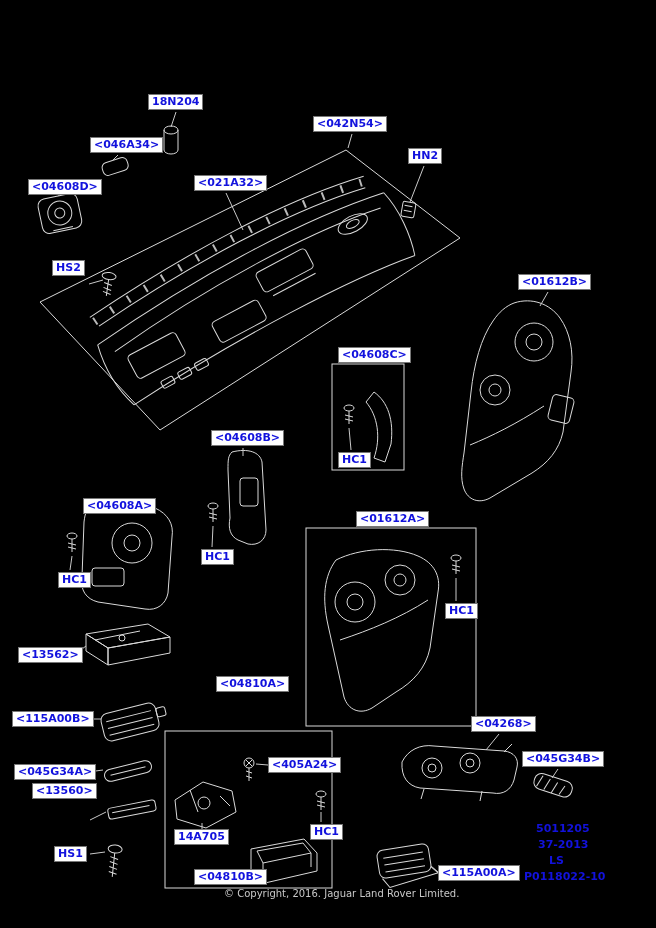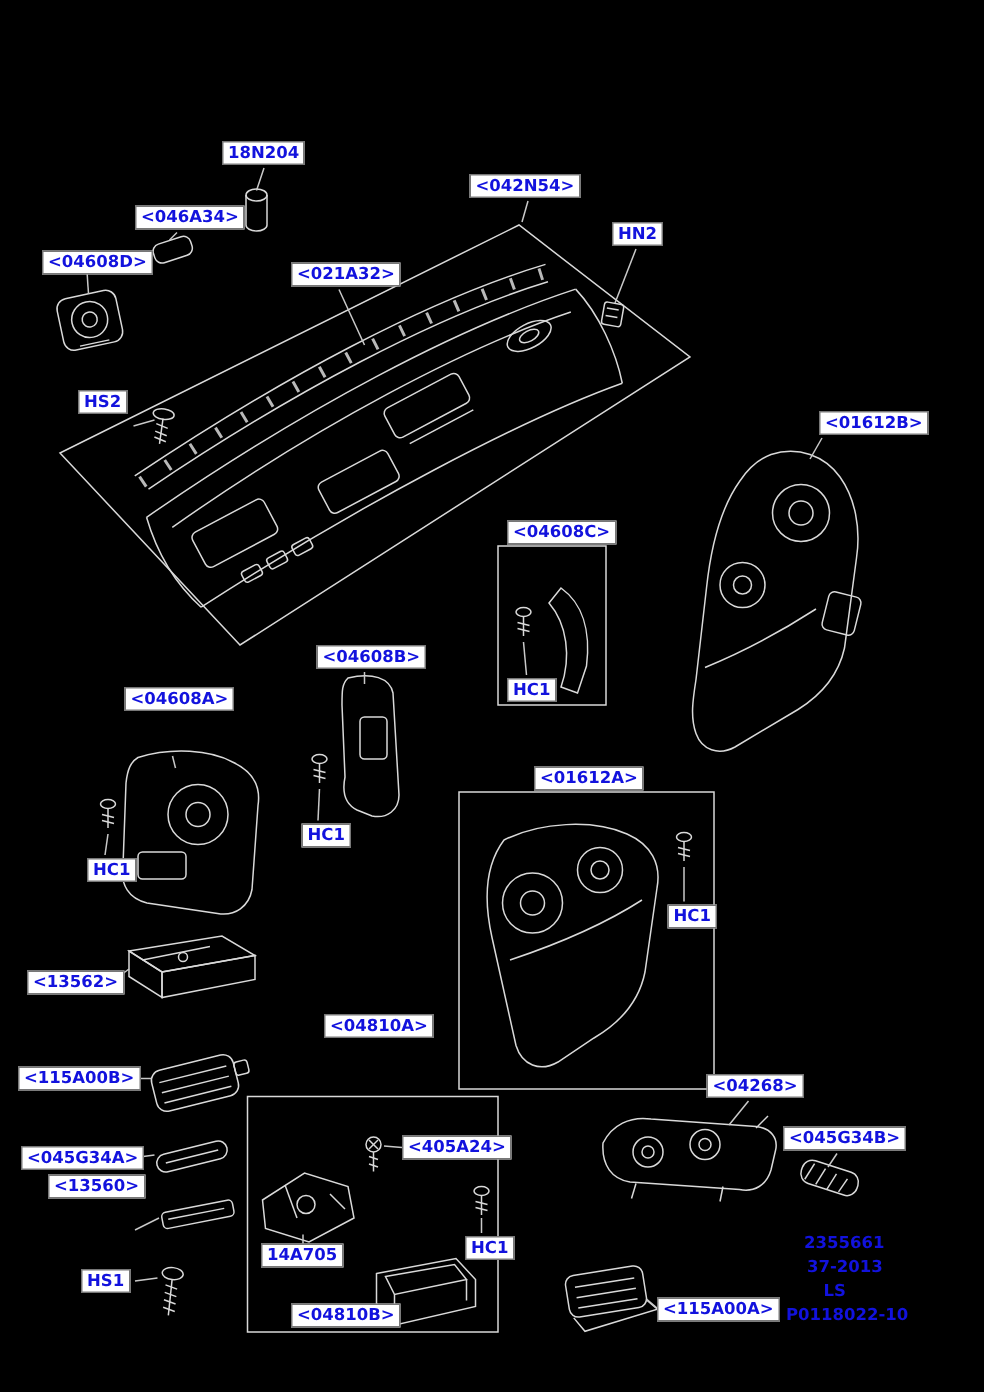--- a/index.html
+++ b/index.html
@@ -240,47 +240,48 @@
       <line class="leader" x1="321" y1="822" x2="321" y2="812"></line>
       <line class="leader" x1="499" y1="734" x2="486" y2="750"></line>
       <line class="leader" x1="558" y1="769" x2="552" y2="778"></line>
       <line class="leader" x1="438" y1="872" x2="431" y2="866"></line>
       <line class="leader" x1="258" y1="876" x2="263" y2="871"></line>
     </g>
   </svg>
 
   <div class="plabel" style="left:148px;top:94px">18N204</div>
   <div class="plabel" style="left:90px;top:137px">&lt;046A34&gt;</div>
-  <div class="plabel" style="left:28px;top:167px">&lt;04608D&gt;</div>
+  <div class="plabel" style="left:28px;top:179px">&lt;04608D&gt;</div>
   <div class="plabel" style="left:313px;top:116px">&lt;042N54&gt;</div>
   <div class="plabel" style="left:408px;top:148px">HN2</div>
   <div class="plabel" style="left:194px;top:175px">&lt;021A32&gt;</div>
   <div class="plabel" style="left:52px;top:260px">HS2</div>
-  <div class="plabel" style="left:546px;top:274px">&lt;01612B&gt;</div>
+  <div class="plabel" style="left:518px;top:274px">&lt;01612B&gt;</div>
   <div class="plabel" style="left:338px;top:347px">&lt;04608C&gt;</div>
   <div class="plabel" style="left:338px;top:452px">HC1</div>
   <div class="plabel" style="left:211px;top:430px">&lt;04608B&gt;</div>
   <div class="plabel" style="left:201px;top:549px">HC1</div>
-  <div class="plabel" style="left:83px;top:458px">&lt;04608A&gt;</div>
+  <div class="plabel" style="left:83px;top:498px">&lt;04608A&gt;</div>
   <div class="plabel" style="left:58px;top:572px">HC1</div>
   <div class="plabel" style="left:356px;top:511px">&lt;01612A&gt;</div>
   <div class="plabel" style="left:445px;top:603px">HC1</div>
   <div class="plabel" style="left:18px;top:647px">&lt;13562&gt;</div>
   <div class="plabel" style="left:12px;top:711px">&lt;115A00B&gt;</div>
   <div class="plabel" style="left:216px;top:676px">&lt;04810A&gt;</div>
   <div class="plabel" style="left:268px;top:757px">&lt;405A24&gt;</div>
   <div class="plabel" style="left:14px;top:764px">&lt;045G34A&gt;</div>
   <div class="plabel" style="left:32px;top:783px">&lt;13560&gt;</div>
   <div class="plabel" style="left:174px;top:829px">14A705</div>
   <div class="plabel" style="left:310px;top:824px">HC1</div>
   <div class="plabel" style="left:471px;top:716px">&lt;04268&gt;</div>
   <div class="plabel" style="left:522px;top:751px">&lt;045G34B&gt;</div>
   <div class="plabel" style="left:54px;top:846px">HS1</div>
   <div class="plabel" style="left:194px;top:869px">&lt;04810B&gt;</div>
   <div class="plabel" style="left:438px;top:865px">&lt;115A00A&gt;</div>
 
-  <div class="info" style="left:536px;top:822px">2355661</div>
+  <div class="info" style="left:536px;top:822px">5011205</div>
   <div class="info" style="left:538px;top:838px">37-2013</div>
   <div class="info" style="left:549px;top:854px">LS</div>
   <div class="info" style="left:524px;top:870px">P0118022-10</div>
 
+  <div class="copyright" style="left:224px;top:888px">© Copyright, 2016. Jaguar Land Rover Limited.</div>
 
 </div>
 
 </body></html>

